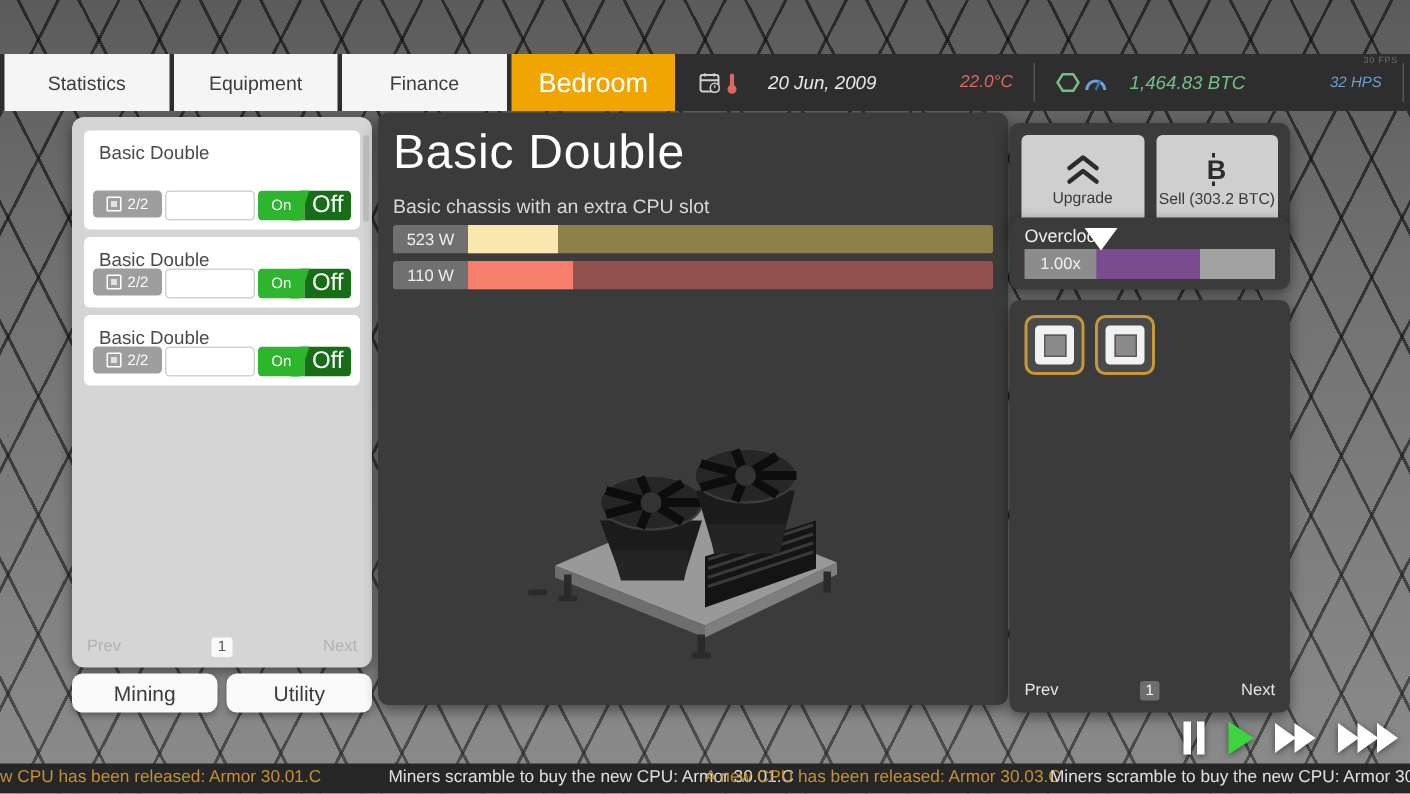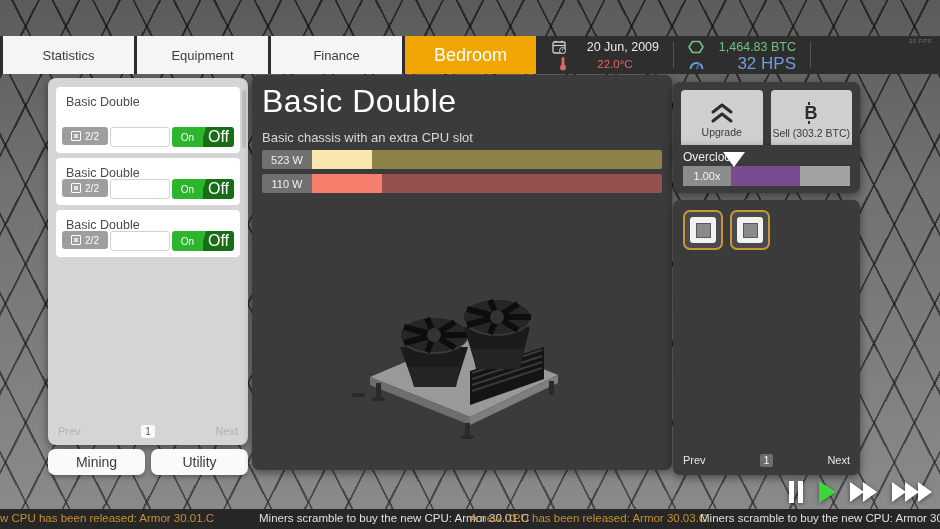--- a/index.html
+++ b/index.html
@@ -15,26 +15,26 @@
       repeating-linear-gradient(63deg, rgba(20,20,20,0) 0 34px, rgba(20,20,20,0.65) 34px 36px),
       repeating-linear-gradient(-63deg, rgba(20,20,20,0) 0 34px, rgba(20,20,20,0.65) 34px 36px);
   }
 
   
   .topbar { position:absolute; left:0; top:0; width:940px; height:38px; background:#2e2e2e; display:flex; align-items:stretch; z-index:20;margin-top:36px; }
   .tab { width:131px; margin-left:3px; background:#f5f5f5; color:#3c3c3c; font-size:13px; display:flex; align-items:center; justify-content:center; cursor:pointer; }
   .tab.active { background:#f0a502; color:#ffffff; font-size:18px; }
   .tab-notch { position:absolute; left:191px; top:38px; width:0; height:0; border-left:10px solid transparent; border-right:10px solid transparent; border-top:10px solid #f5f5f5; z-index:21; }
   .info-group { display:flex; align-items:center; padding:0 10px; }
-  .info-cols { display:flex; flex-direction:column; justify-content:center; gap:3px; }
+  .info-cols { display:flex; justify-content:center; gap:3px;font-style:italic; }
   .info-row { display:flex; align-items:center; justify-content:flex-end; gap:8px; height:14px; }
   .info-text { font-size:12.5px; color:#e8e8e8; min-width:88px; text-align:right; }
-  .temp { color:#e0695f; font-size:11.5px;text-align:center; }
+  .temp { color:#e0695f; font-size:11.5px; }
   .btc { color:#72c083; }
-  .hps { color:#6f9fd8; font-size:17px; }
+  .hps { color:#6f9fd8; font-size:10px; }
   .vdiv { width:1px; height:26px; background:#555; margin:6px 4px 0 4px; align-self:flex-start; }
   .menu-btn { flex:1; display:flex; align-items:center; justify-content:center; color:#f0f0f0; font-size:15px; cursor:pointer; }
   .fps { position:absolute; right:8px; top:2px; font-size:6px; color:#6f6f6f; letter-spacing:0.5px; }
 
   .panel-shadow { box-shadow:0 3px 9px rgba(0,0,0,0.45); }
 
   
   .left-panel { position:absolute; left:48px; top:78px; width:200px; height:367px; background:#d5d5d5; border-radius:8px; z-index:10; padding:9px 8px; }
   .equip-card { position:relative; background:#ffffff; border-radius:4px; margin-bottom:5px; padding:8px 7px 6px 10px; }
   .equip-card.selected { height:66px; }

